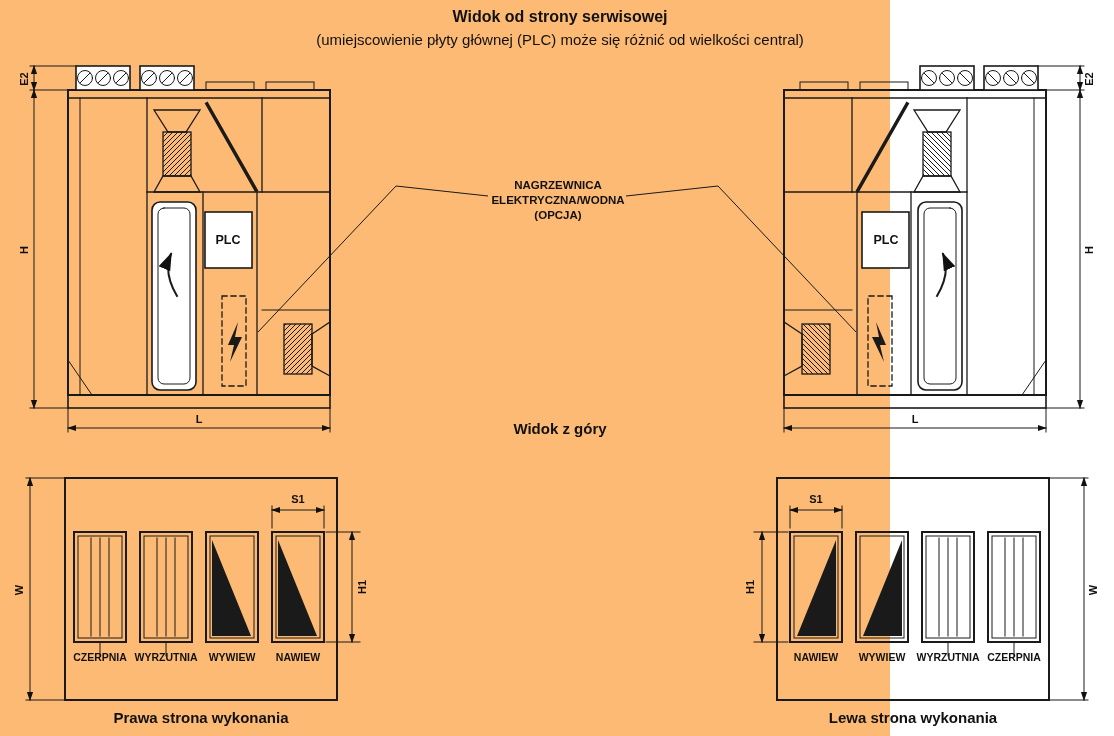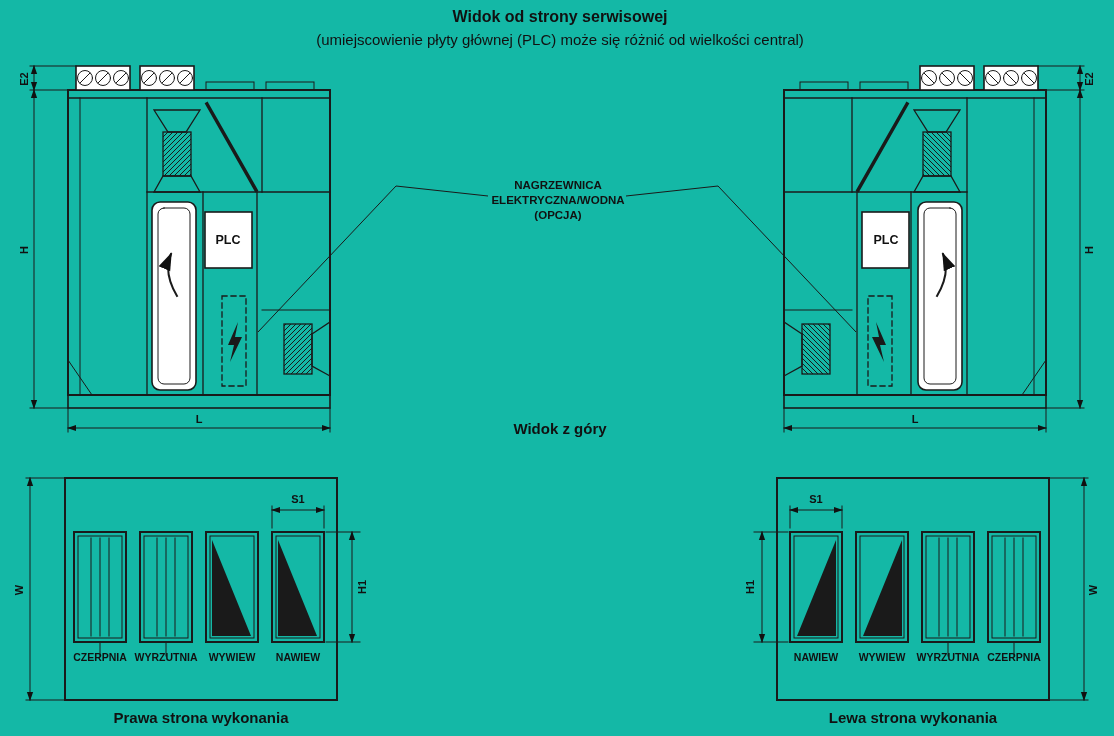--- a/index.html
+++ b/index.html
@@ -1,16 +1,16 @@
 <!DOCTYPE html>
 <html><head>
 <meta charset="utf-8">
 <style>
   html,body{margin:0;padding:0;background:#ffffff}
-  .stage{width:1114px;height:736px;position:relative;background:#14b8a6}
+  .stage{width:890px;height:736px;position:relative;background:#fdba74}
   svg{display:block}
   text{fill:#111}
   .title{font:700 16px "Liberation Sans",sans-serif}
   .subtitle{font:400 15px "Liberation Sans",sans-serif}
   .heading{font:700 15px "Liberation Sans",sans-serif}
   .callout{font:700 11.5px "Liberation Sans",sans-serif}
   .dim{font:700 11px "Liberation Sans",sans-serif}
   .plc{font:700 12.5px "Liberation Sans",sans-serif}
   .lbl{font:700 10.5px "Liberation Sans",sans-serif}
   .caption{font:700 15px "Liberation Sans",sans-serif}

